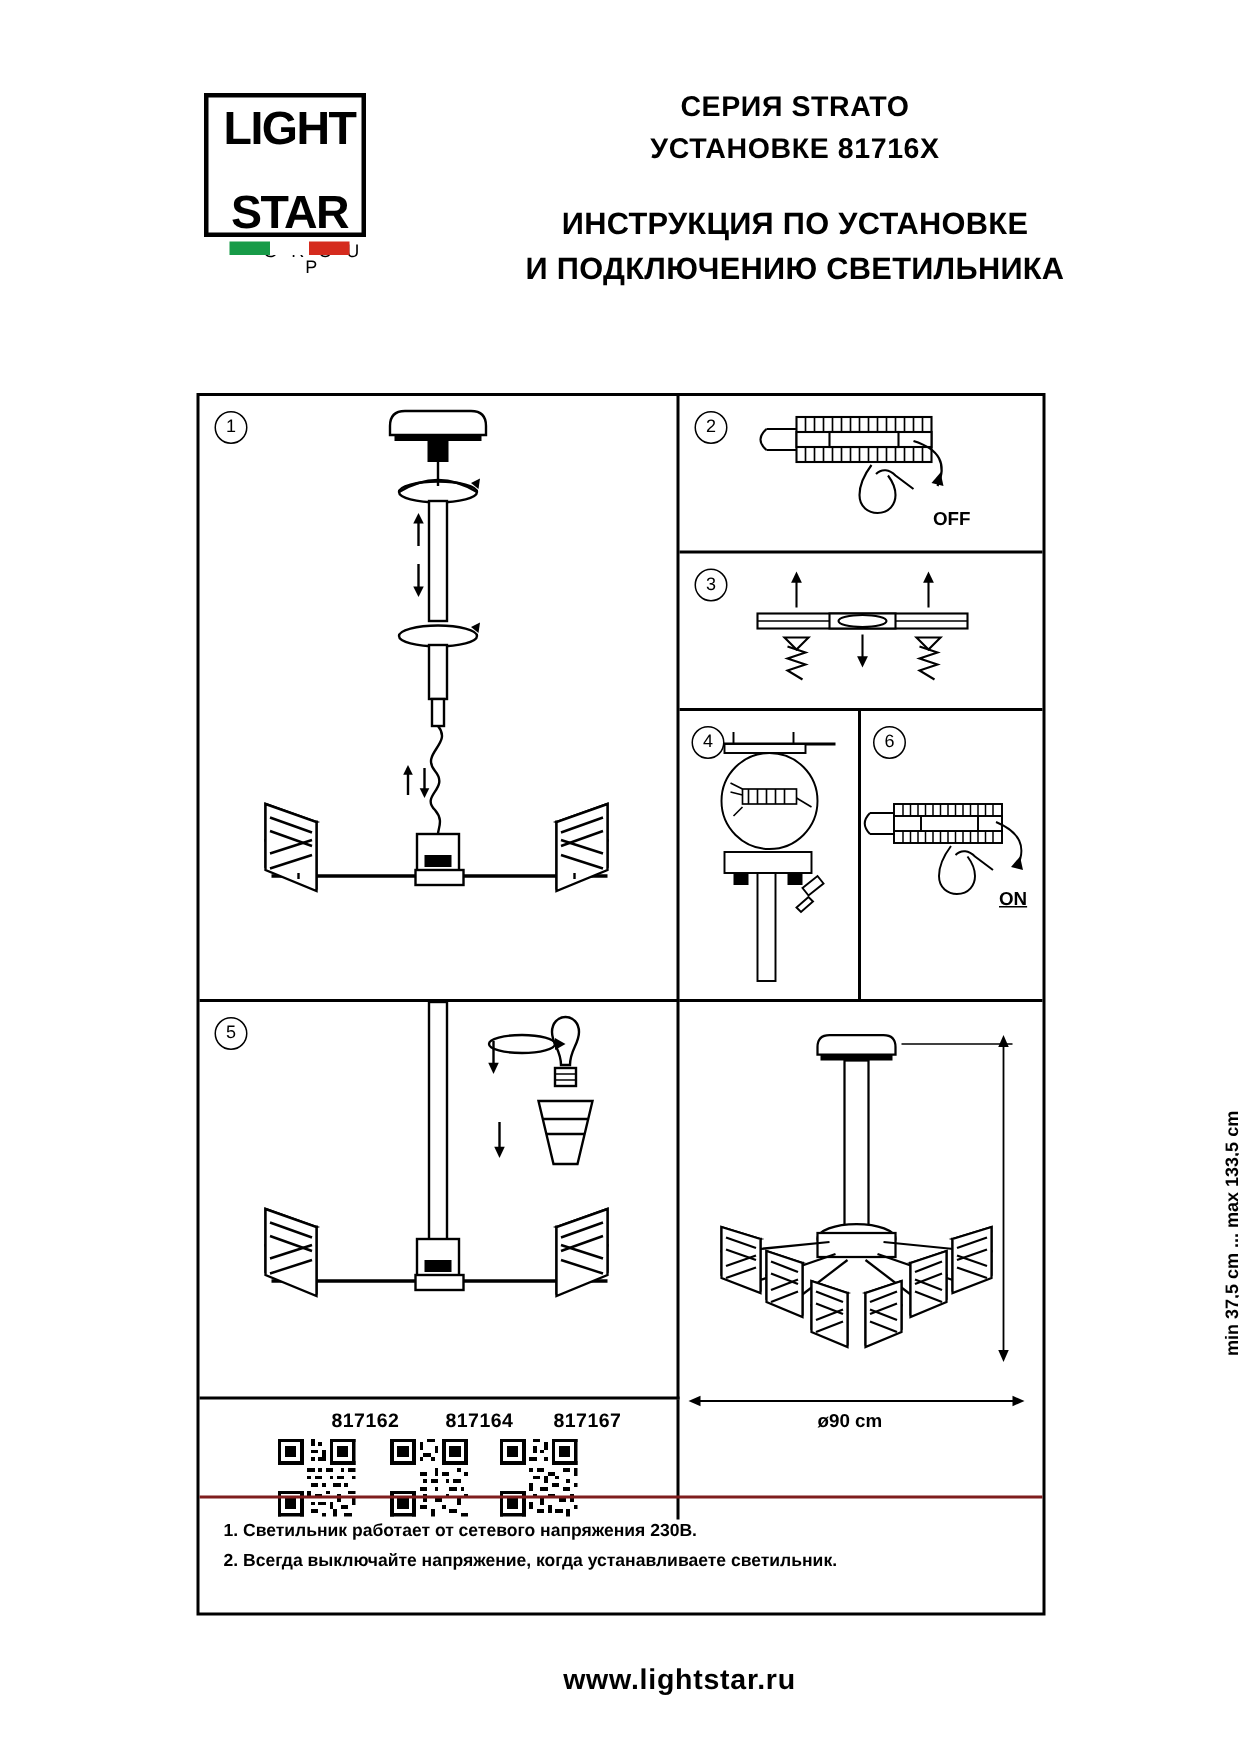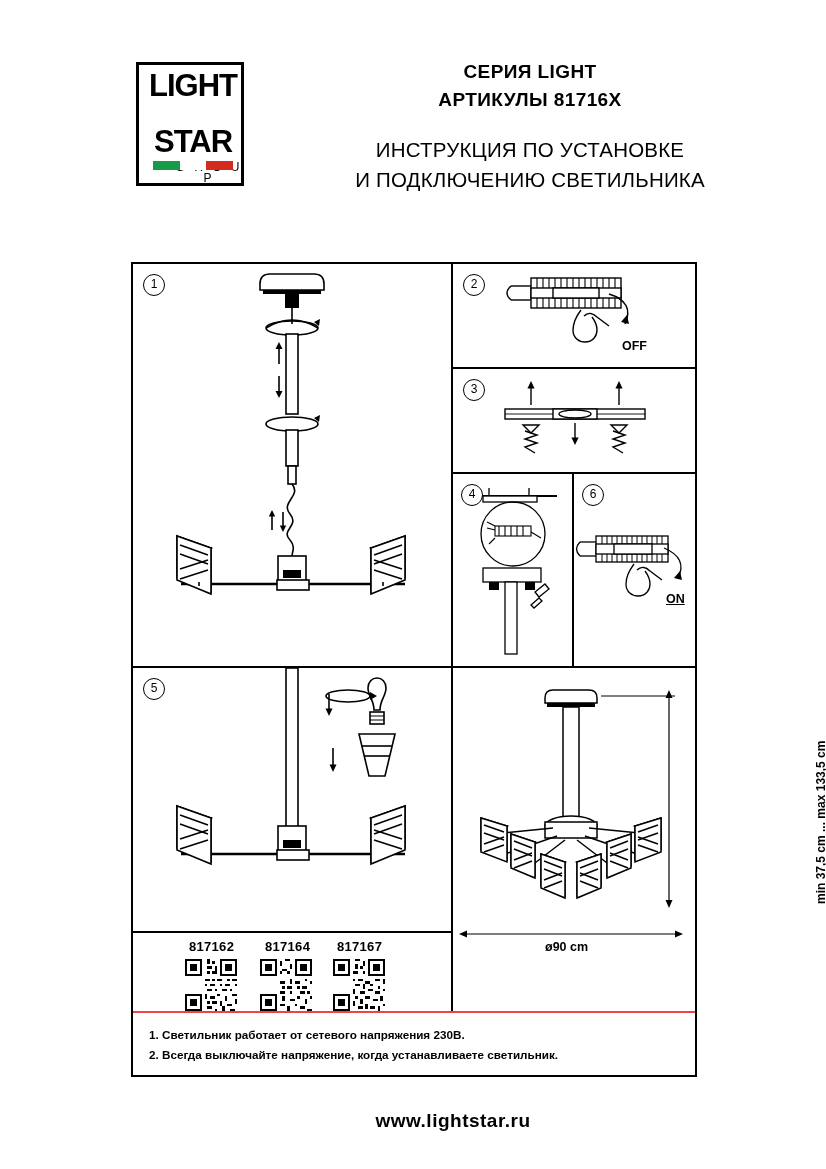--- a/index.html
+++ b/index.html
@@ -23,21 +23,21 @@
   
   #header {
     position: absolute;
     left: 0; top: 0;
     width: 826px;
     height: 215px;
   }
   #logo-box {
     position: absolute;
     left: 136px; top: 62px;
-    width: 108px; height: 124px;
+    width: 108px; height: 96px;
     border: 3px solid #000;
     box-sizing: border-box;
     background: #fff;
   }
   #logo-text {
     position: absolute;
     left: 0; top: 6px;
     width: 108px;
     text-align: center;
     font-family: "Liberation Sans", sans-serif;
@@ -79,21 +79,21 @@
   }
   .hdr-line2 {
     font-size: 19px;
     font-weight: bold;
     letter-spacing: 0.4px;
     line-height: 1.45;
   }
   .hdr-big {
     margin-top: 22px;
     font-size: 20.5px;
-    font-weight: normal;
+    font-weight: bold;
     line-height: 1.45;
     letter-spacing: 0.2px;
   }
 
   
   #frame {
     position: absolute;
     left: 131px; top: 262px;
     width: 566px; height: 815px;
     border: 2px solid #000;
@@ -125,34 +125,35 @@
   }
 
   svg { display: block; }
 
   
   .code-num {
     position: absolute;
     font-size: 13px;
     font-weight: bold;
     letter-spacing: 0.3px;
+    margin-left: 32px;
   }
   .qr {
     position: absolute;
     width: 52px; height: 52px;
     background: #fff;
   }
 
   
   #notes {
     position: absolute;
     left: 0; bottom: 0;
     width: 100%;
-    height: 64px;
-    border-top: 2px solid #ef4444;
+    height: 78px;
+    border-top: 2px solid #7f1d1d;
     box-sizing: border-box;
     padding: 12px 0 12px 16px;
   }
   .note {
     font-size: 11.7px;
     line-height: 1.75;
     font-weight: bold;
   }
 
   
@@ -196,22 +197,22 @@
         <span class="l3">G R O U P</span>
       </div>
       <div id="logo-flag">
         <i class="g"></i>
           <i class="w"></i>
           <i class="r"></i>
       </div>
     </div>
 
     <div id="header-titles">
-      <div class="hdr-line1">СЕРИЯ LIGHT</div>
-      <div class="hdr-line2">АРТИКУЛЫ 81716X</div>
+      <div class="hdr-line1">СЕРИЯ STRATO</div>
+      <div class="hdr-line2">УСТАНОВКЕ 81716X</div>
       <div class="hdr-big">
         <div>ИНСТРУКЦИЯ ПО УСТАНОВКЕ</div>
         <div>И ПОДКЛЮЧЕНИЮ СВЕТИЛЬНИКА</div>
       </div>
     </div>
   </div>
 
   <div id="frame">
 
     <div class="cell bdr-r bdr-b" style="left:0; top:0; width:320px; height:404px;">

